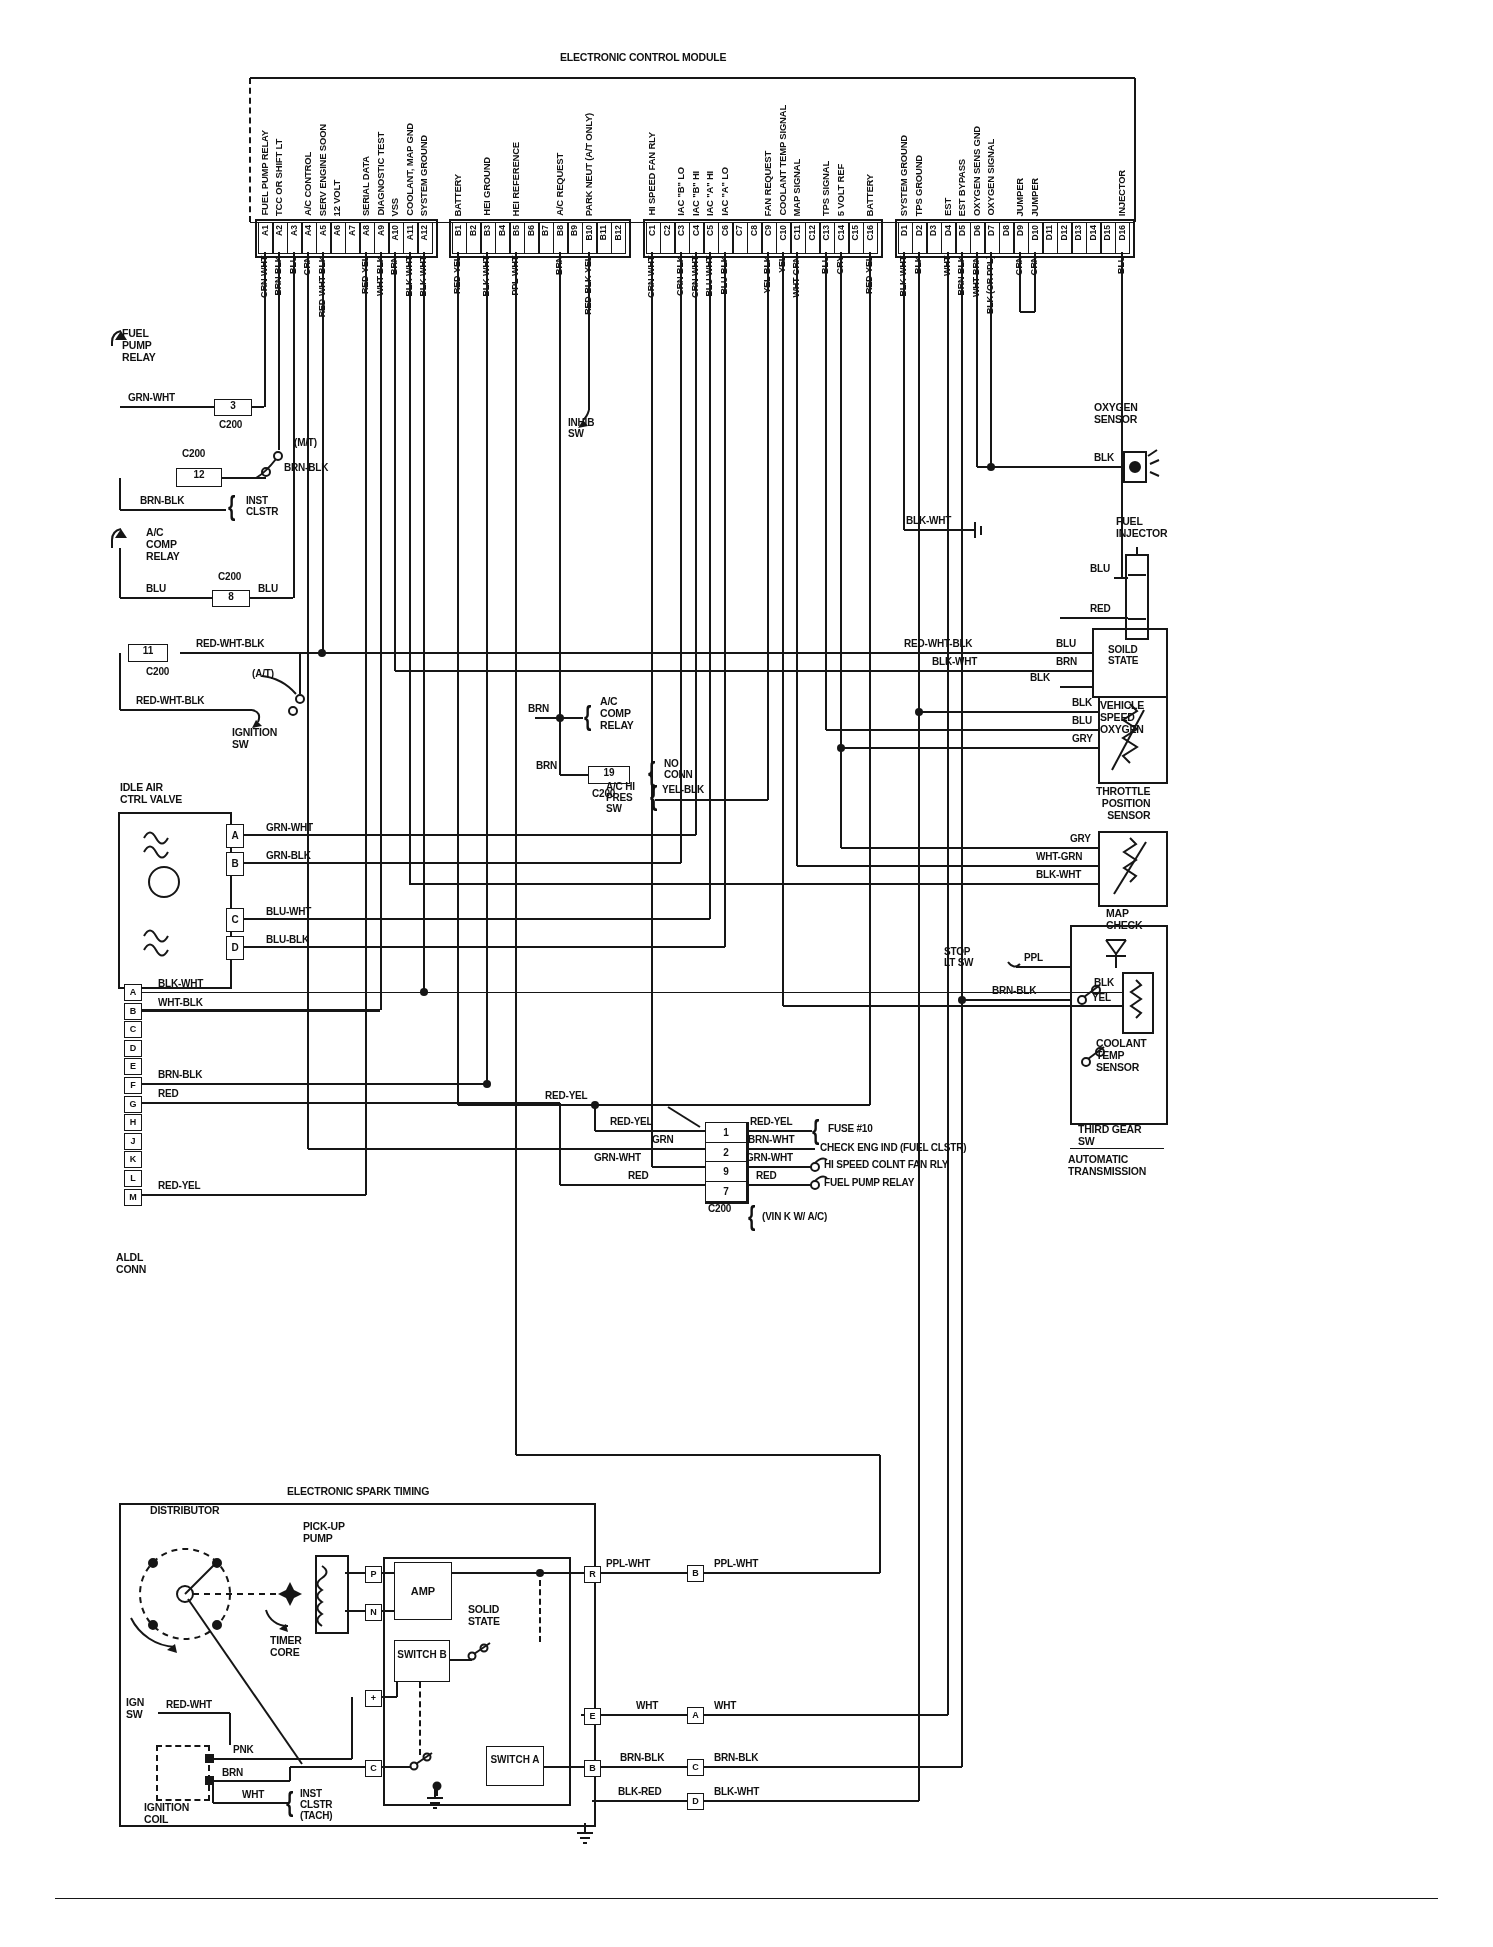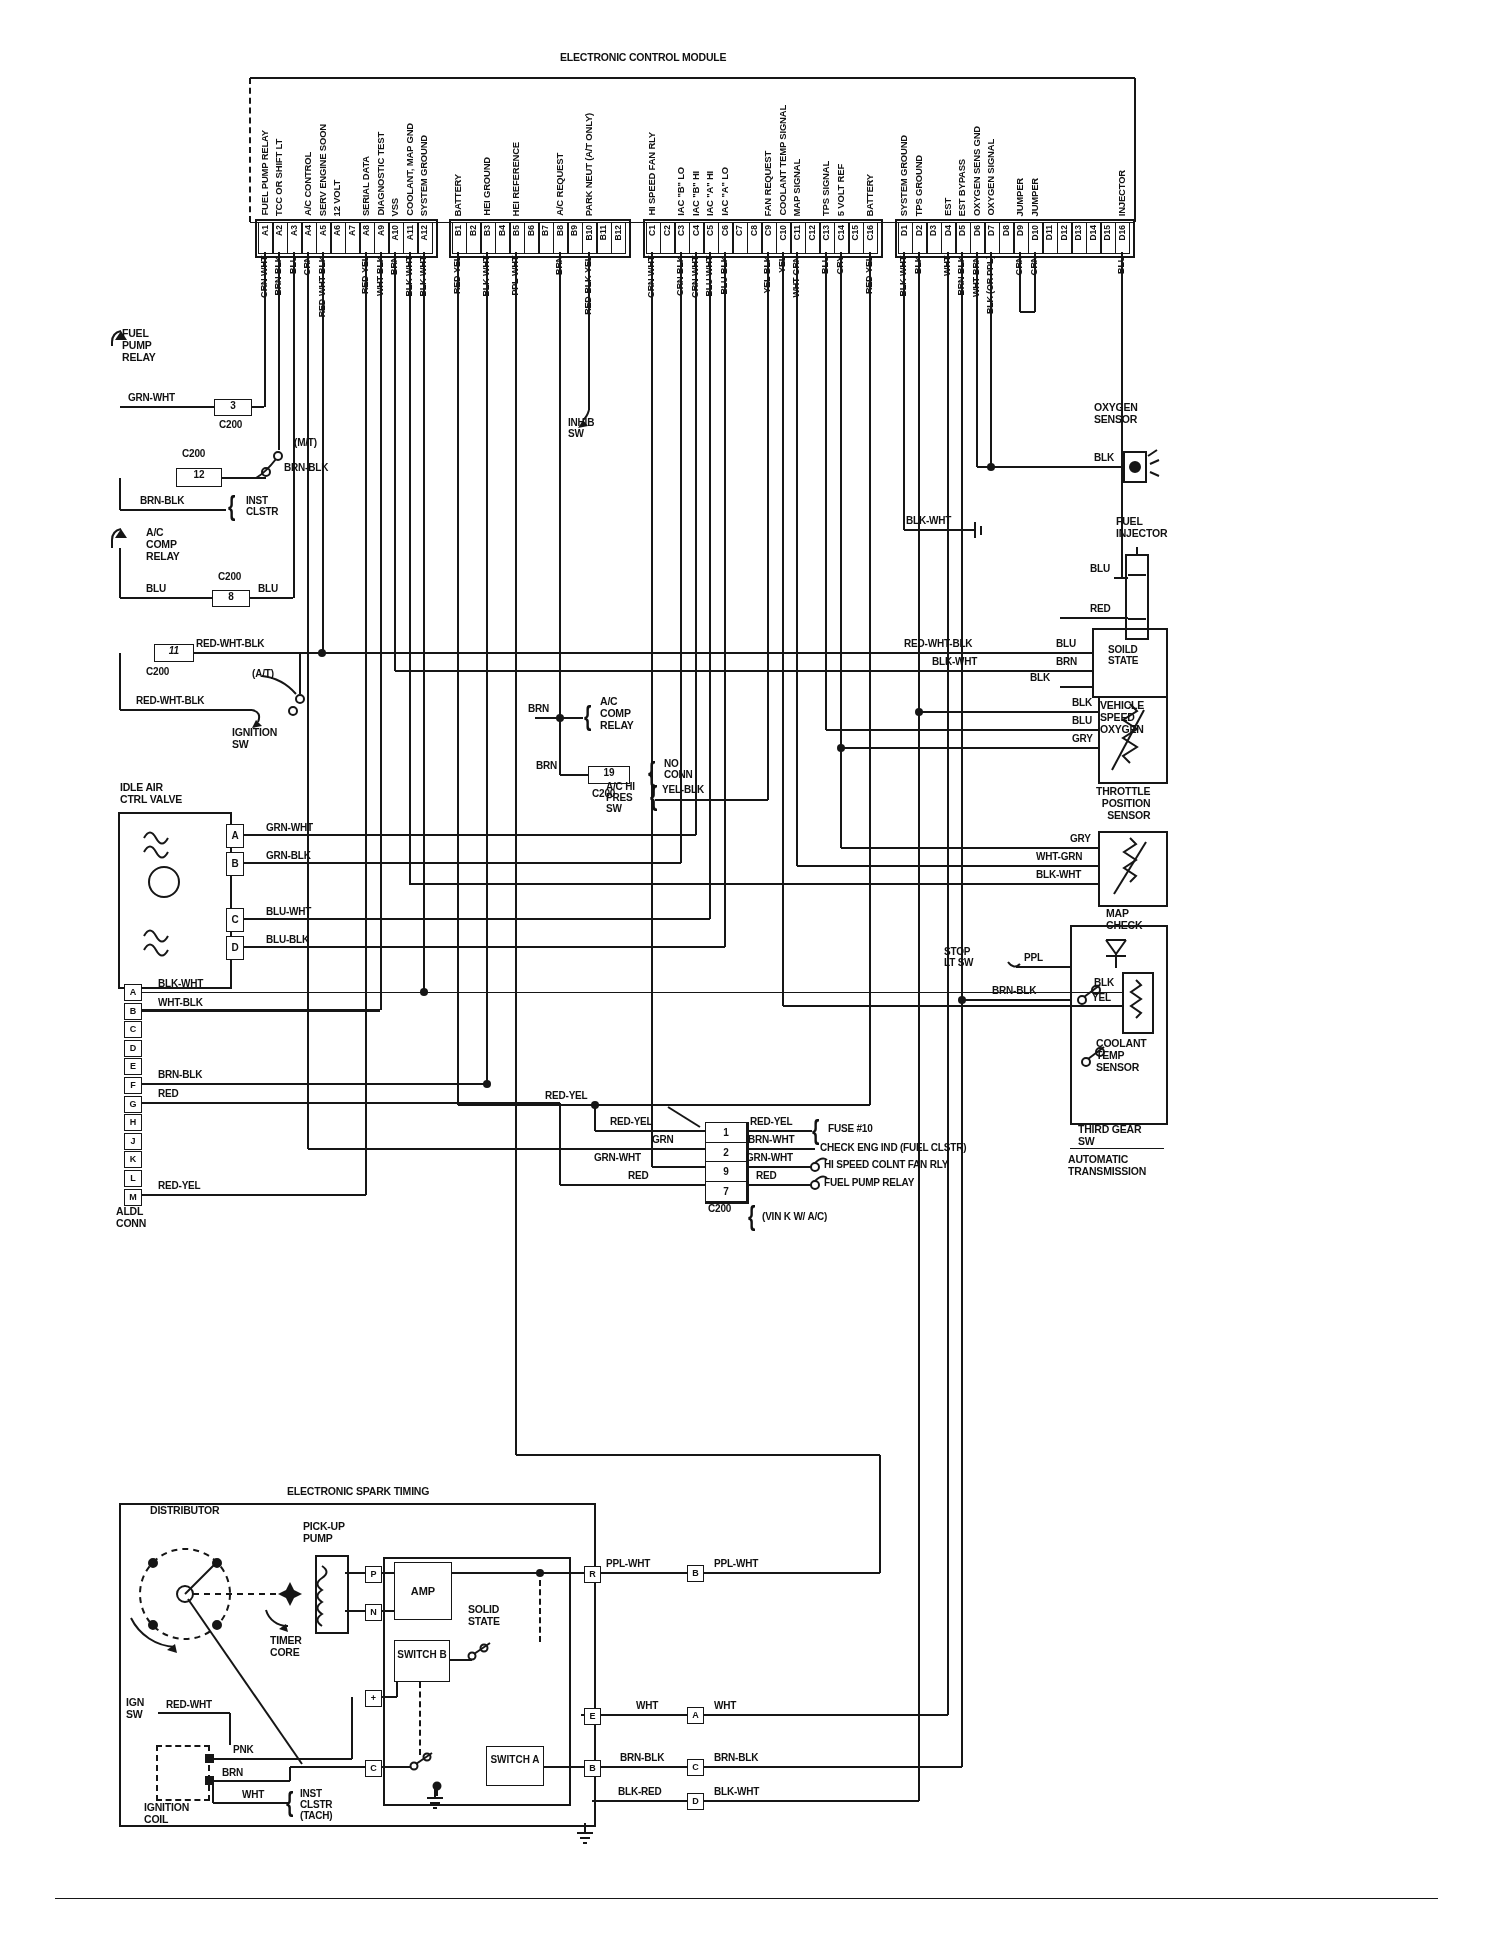--- a/index.html
+++ b/index.html
@@ -430,30 +430,30 @@
     <div class="brace" style="left: 228px; top: 496px;">{</div>
     <div class="hl" style="left: 246px; top: 495px;">INST
 CLSTR</div>
     <div class="hl tt" style="left: 146px; top: 527px;">A/C
 COMP
 RELAY</div>
     <div class="hl" style="left: 146px; top: 583px;">BLU</div>
     <div class="hl" style="left: 218px; top: 571px;">C200</div>
     <div class="cbox" style="left: 212px; top: 590px; width: 36px; height: 15px;">8</div>
     <div class="hl" style="left: 258px; top: 583px;">BLU</div>
-    <div class="cbox" style="left: 154px; top: 644px; width: 38px; height: 16px; font-style: italic;">11</div>
+    <div class="cbox" style="left: 128px; top: 644px; width: 38px; height: 16px;">11</div>
     <div class="hl" style="left: 146px; top: 666px;">C200</div>
     <div class="hl" style="left: 196px; top: 638px;">RED-WHT-BLK</div>
     <div class="hl" style="left: 136px; top: 695px;">RED-WHT-BLK</div>
     <div class="hl" style="left: 252px; top: 668px;">(A/T)</div>
     <div class="hl tt" style="left: 232px; top: 727px;">IGNITION
 SW</div>
     <div class="hl tt" style="left: 120px; top: 782px;">IDLE AIR
 CTRL VALVE</div>
-    <div class="hl tt" style="left: 116px; top: 1206px;">ALDL
+    <div class="hl tt" style="left: 116px; top: 1252px;">ALDL
 CONN</div>
     <div class="gbox" style="left: 118px; top: 812px; width: 110px; height: 173px;"></div>
     <div class="cbox" style="left: 226px; top: 824px; width: 16px; height: 22px; line-height: 22px;">A</div>
     <div class="hl" style="left: 266px; top: 822px;">GRN-WHT</div>
     <div class="cbox" style="left: 226px; top: 852px; width: 16px; height: 22px; line-height: 22px;">B</div>
     <div class="hl" style="left: 266px; top: 850px;">GRN-BLK</div>
     <div class="cbox" style="left: 226px; top: 908px; width: 16px; height: 22px; line-height: 22px;">C</div>
     <div class="hl" style="left: 266px; top: 906px;">BLU-WHT</div>
     <div class="cbox" style="left: 226px; top: 936px; width: 16px; height: 22px; line-height: 22px;">D</div>
     <div class="hl" style="left: 266px; top: 934px;">BLU-BLK</div>

